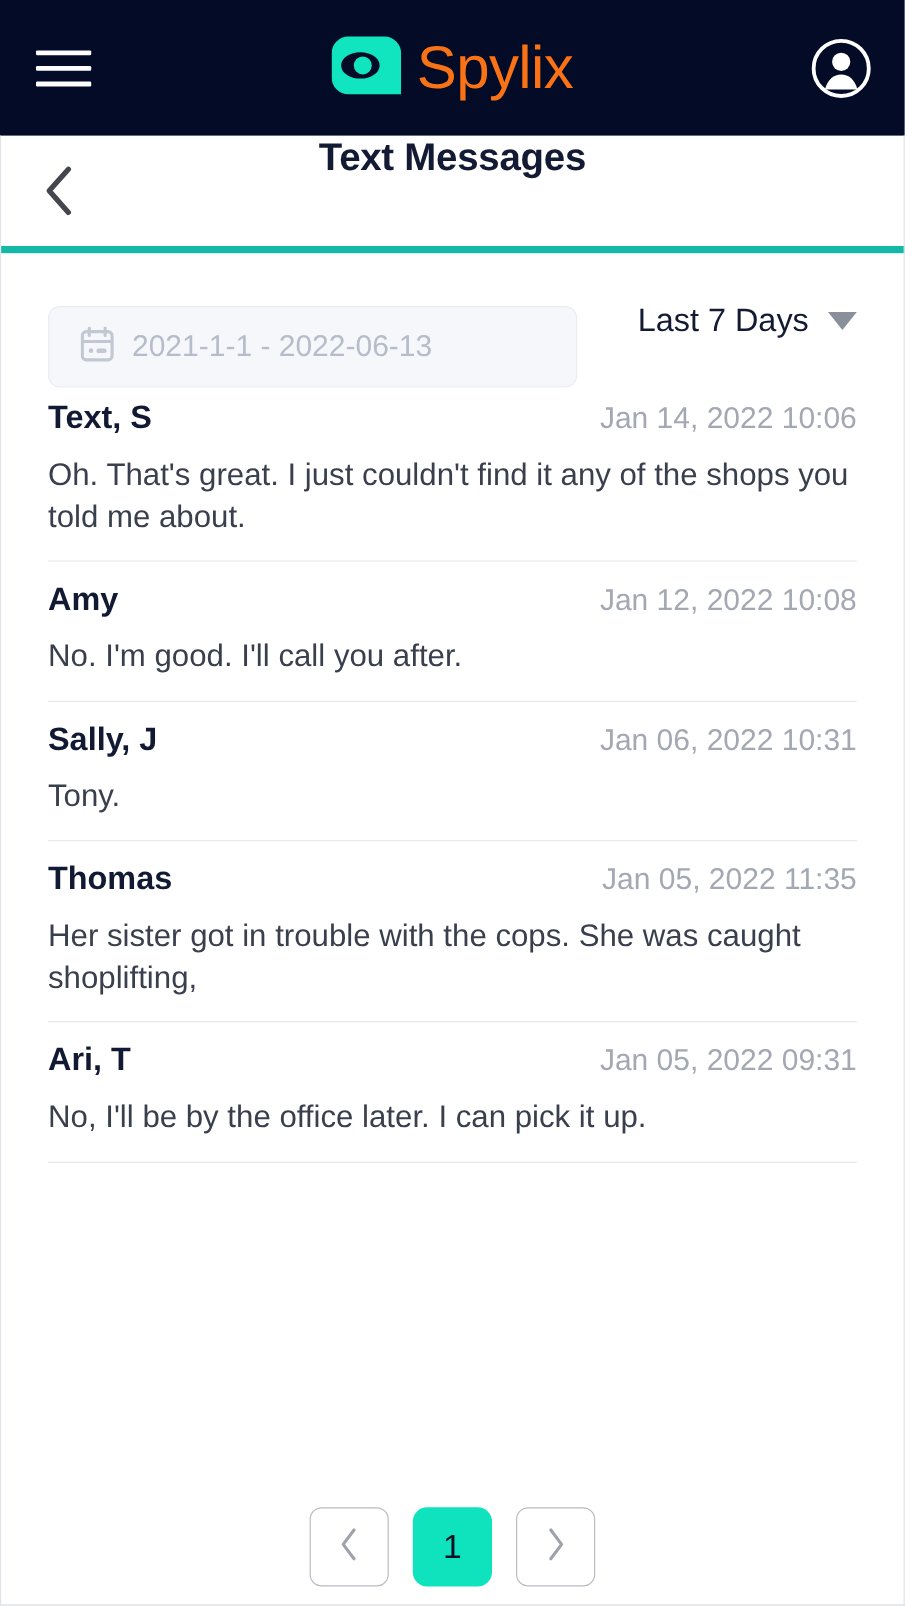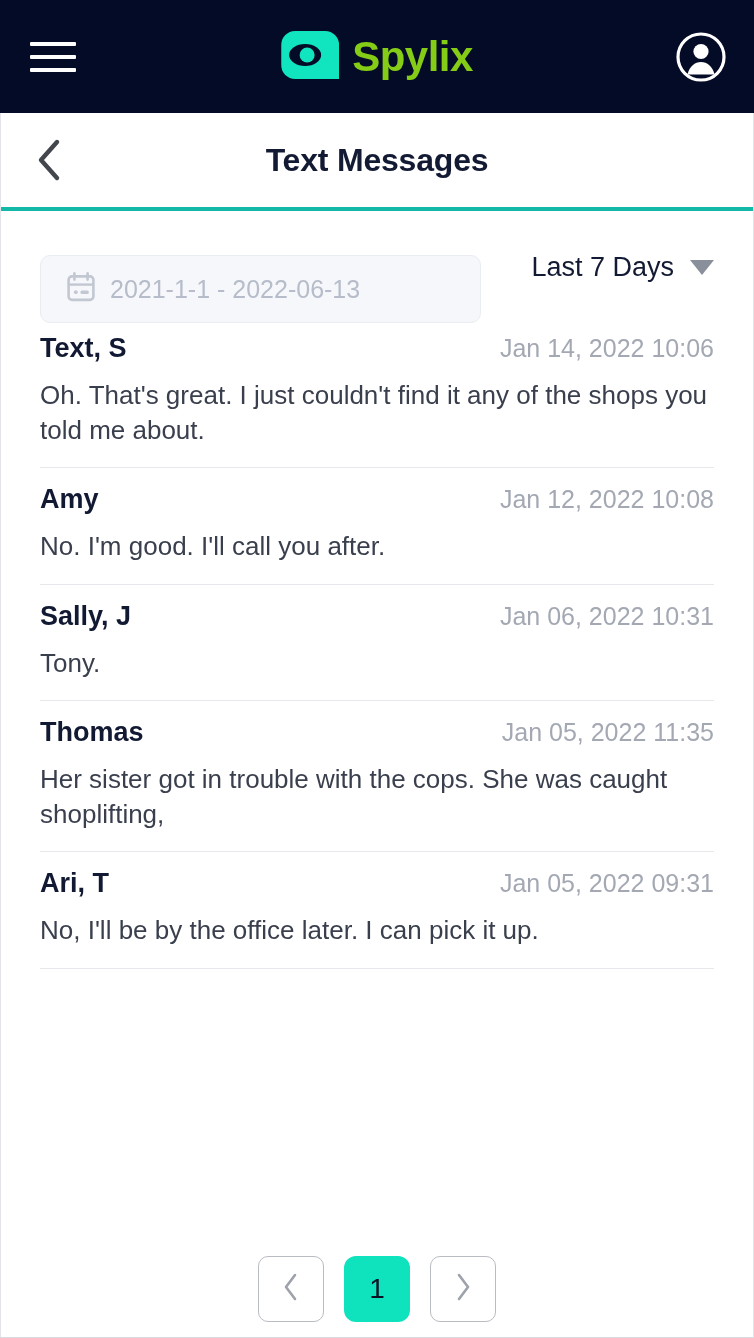--- a/index.html
+++ b/index.html
@@ -57,42 +57,41 @@
     left: 50%;
     top: 50%;
     transform: translate(-50%, -50%);
     display: flex;
     align-items: center;
     gap: 13px;
     cursor: pointer;
   }
   .brand-mark { display: block; }
   .brand-name {
-    color: #84cc16;
-    font-size: 42px;
-    font-weight: 700;
+    color: #f97316;
+    font-size: 50px;
+    font-weight: 400;
     letter-spacing: -0.5px;
     line-height: 1;
   }
   .avatar-btn {
     width: 50px;
     height: 50px;
     cursor: pointer;
     display: flex;
     align-items: center;
     justify-content: center;
   }
 
   
   .titlebar {
     height: 98px;
     flex: 0 0 98px;
-    border-bottom: 4px solid #14b8a6;
-    display: flex;
-    align-items: center;
+    border-bottom: 6px solid #14b8a6;
+    display: flex;
     position: relative;
     box-sizing: border-box;
   }
   .back-btn {
     position: absolute;
     left: 26px;
     top: 50%;
     transform: translateY(-50%);
     width: 46px;
     height: 46px;

